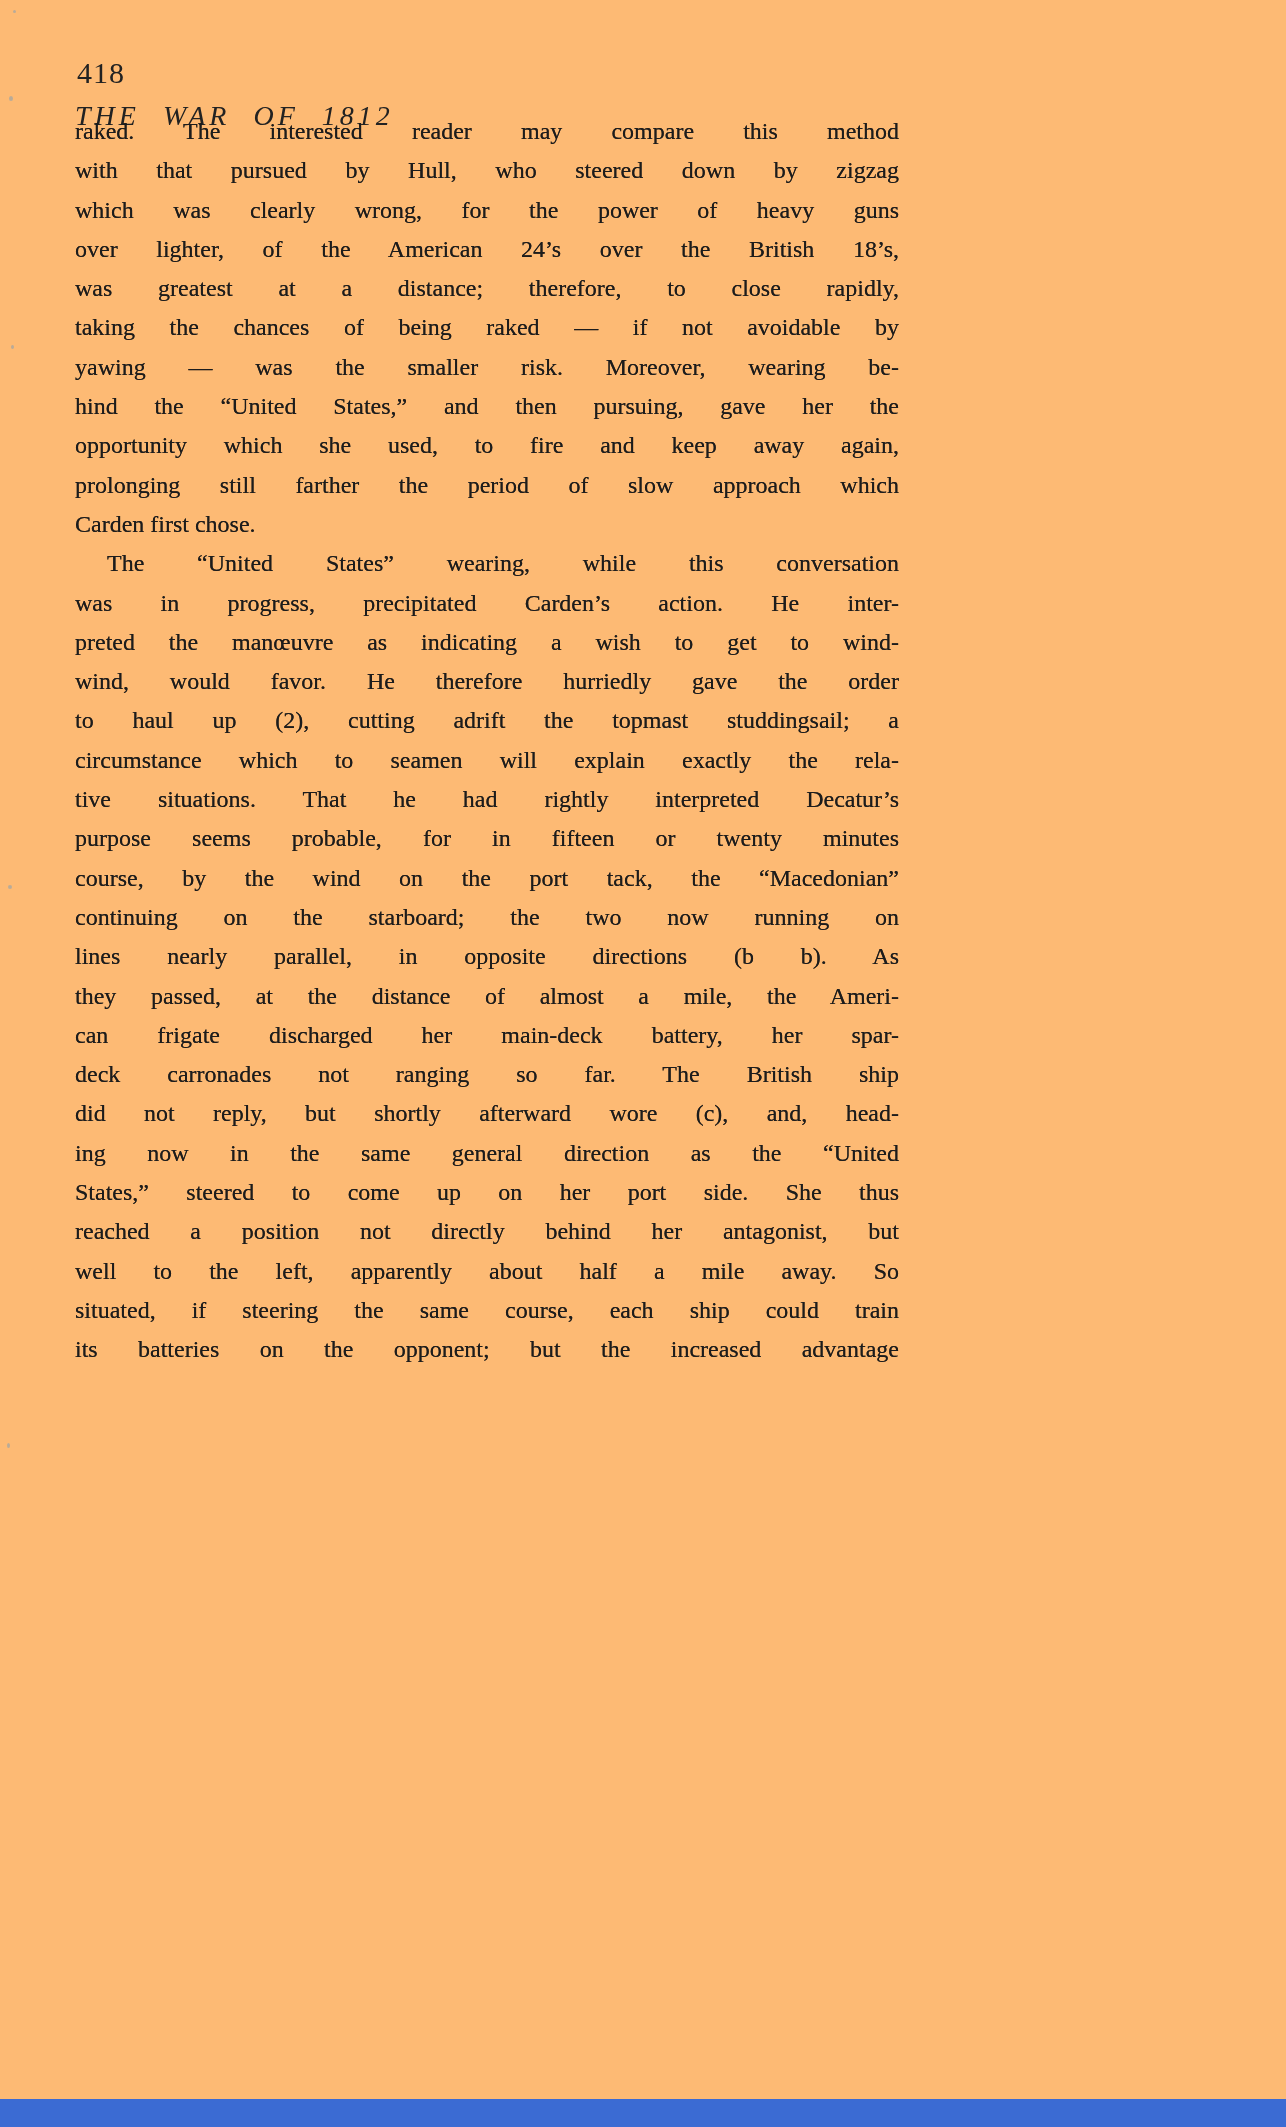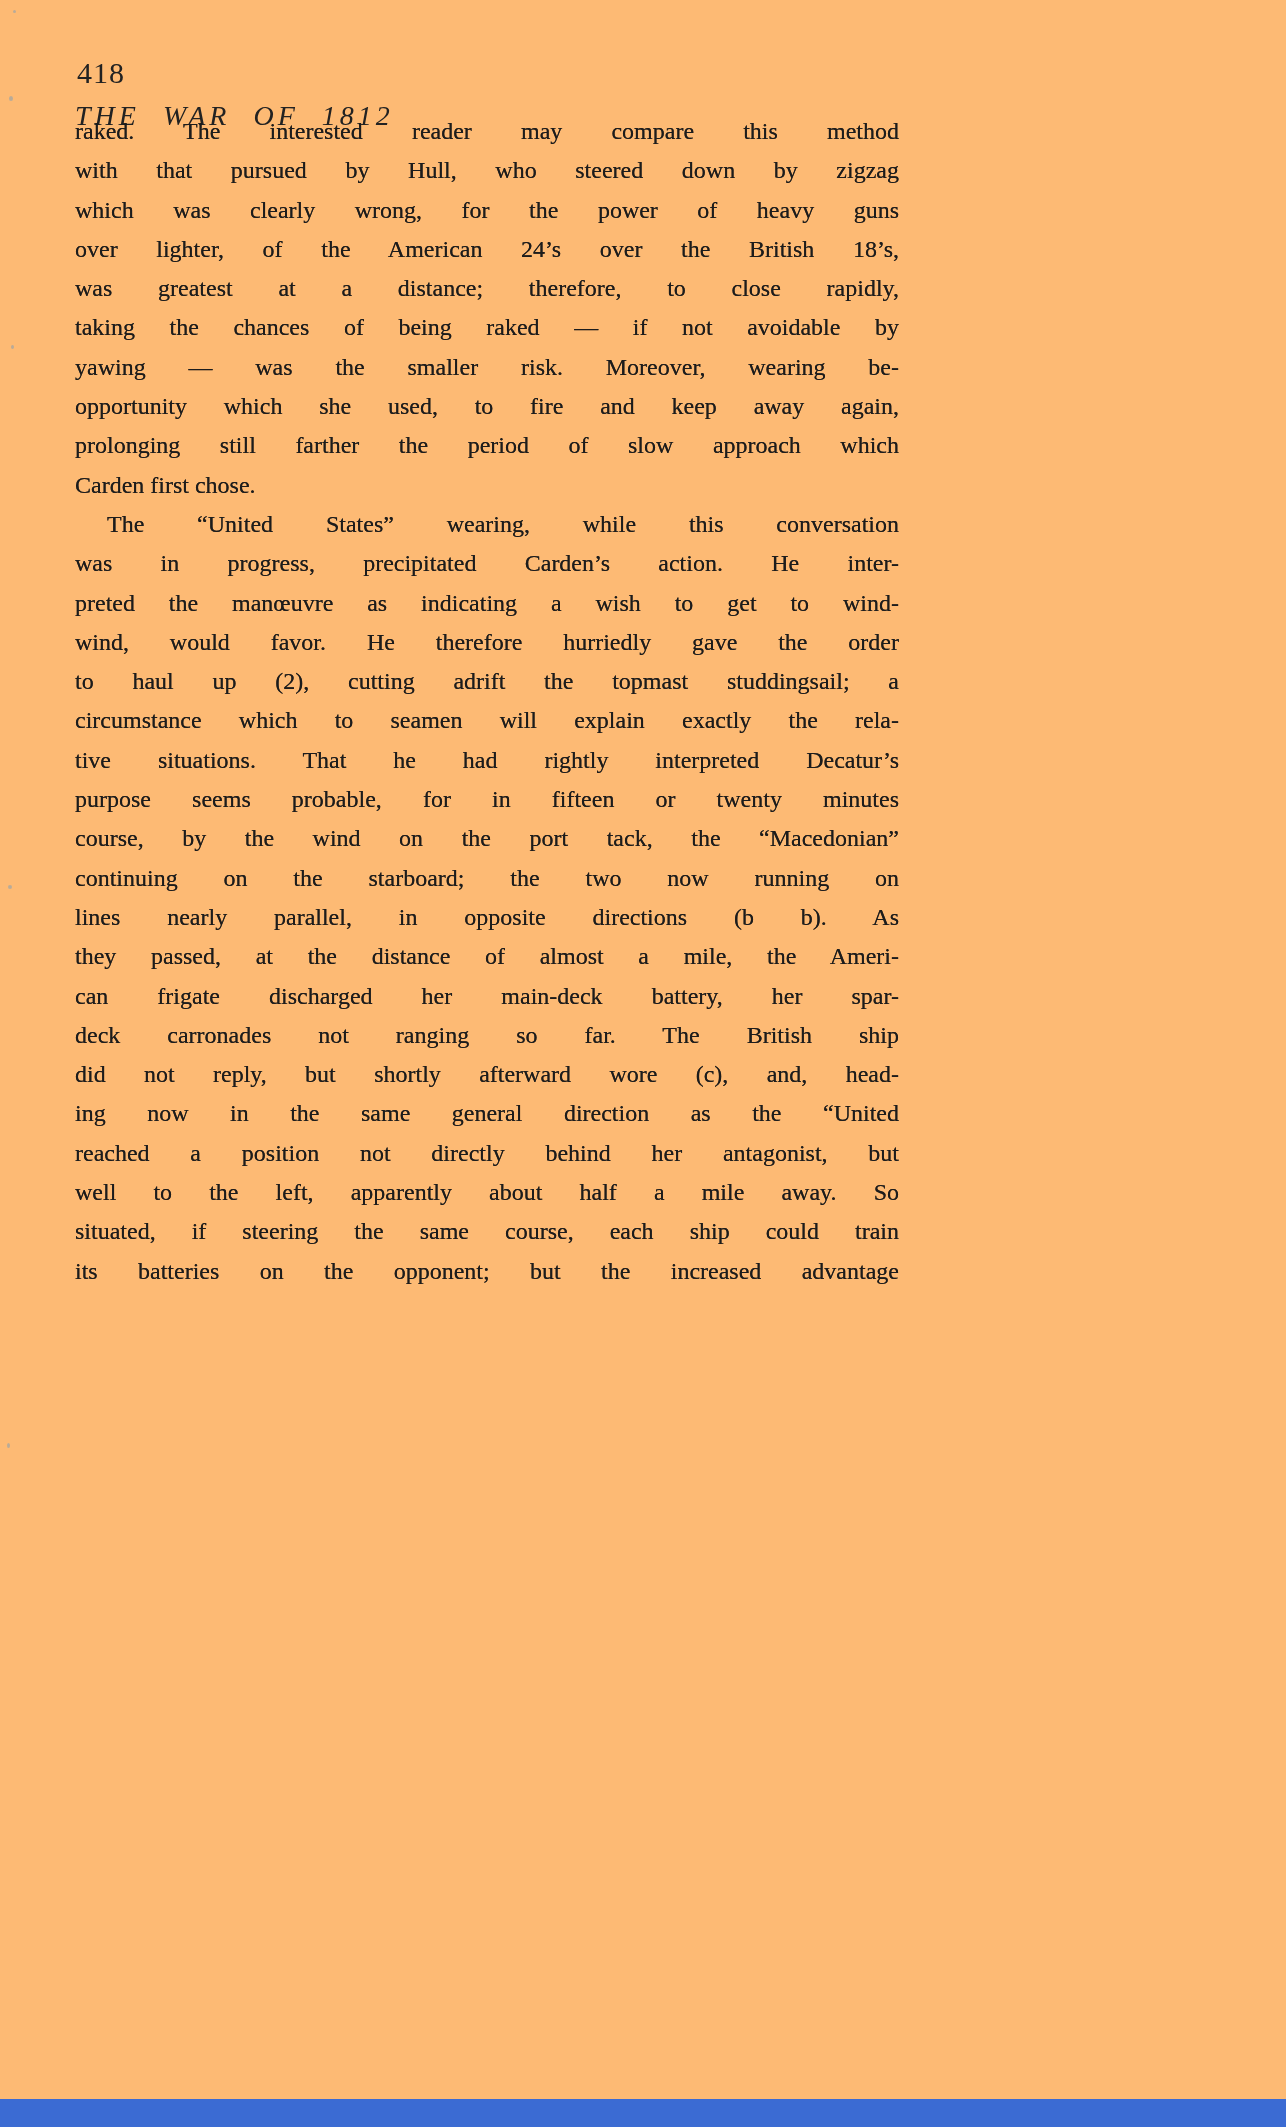--- a/index.html
+++ b/index.html
@@ -96,20 +96,21 @@
 
   <div class="text-block">
       <div class="paragraph">
         <div class="line just">raked.  The interested reader may compare this method</div>
         <div class="line just">with that pursued by Hull, who steered down by zigzag</div>
         <div class="line just">which was clearly wrong, for the power of heavy guns</div>
         <div class="line just">over lighter, of the American 24’s over the British 18’s,</div>
         <div class="line just">was greatest at a distance; therefore, to close rapidly,</div>
         <div class="line just">taking the chances of being raked — if not avoidable by</div>
         <div class="line just">yawing — was the smaller risk.  Moreover, wearing be-</div>
+        <div class="line just">hind the “United States,” and then pursuing, gave her the</div>
         <div class="line just">opportunity which she used, to fire and keep away again,</div>
         <div class="line just">prolonging still farther the period of slow approach which</div>
         <div class="line">Carden first chose.</div>
       </div>
       <div class="paragraph">
         <div class="line just indent">The “United States” wearing, while this conversation</div>
         <div class="line just">was in progress, precipitated Carden’s action.  He inter-</div>
         <div class="line just">preted the manœuvre as indicating a wish to get to wind-</div>
         <div class="line just">wind, would favor.  He therefore hurriedly gave the order</div>
         <div class="line just">to haul up (2), cutting adrift the topmast studdingsail; a</div>
@@ -117,20 +118,21 @@
         <div class="line just">tive situations.  That he had rightly interpreted Decatur’s</div>
         <div class="line just">purpose seems probable, for in fifteen or twenty minutes</div>
         <div class="line just">course, by the wind on the port tack, the “Macedonian”</div>
         <div class="line just">continuing on the starboard; the two now running on</div>
         <div class="line just">lines nearly parallel, in opposite directions (b b).   As</div>
         <div class="line just">they passed, at the distance of almost a mile, the Ameri-</div>
         <div class="line just">can frigate discharged her main-deck battery, her spar-</div>
         <div class="line just">deck carronades not ranging so far.  The British ship</div>
         <div class="line just">did not reply, but shortly afterward wore (c), and, head-</div>
         <div class="line just">ing now in the same general direction as the “United</div>
+        <div class="line just">States,” steered to come up on her port side.  She thus</div>
         <div class="line just">reached a position not directly behind her antagonist, but</div>
         <div class="line just">well to the left, apparently about half a mile away.  So</div>
         <div class="line just">situated, if steering the same course, each ship could train</div>
         <div class="line just">its batteries on the opponent; but the increased advantage</div>
       </div>
     </div>
 
   <span class="speck s1"></span>
   <span class="speck s2"></span>
   <span class="speck s3"></span>

